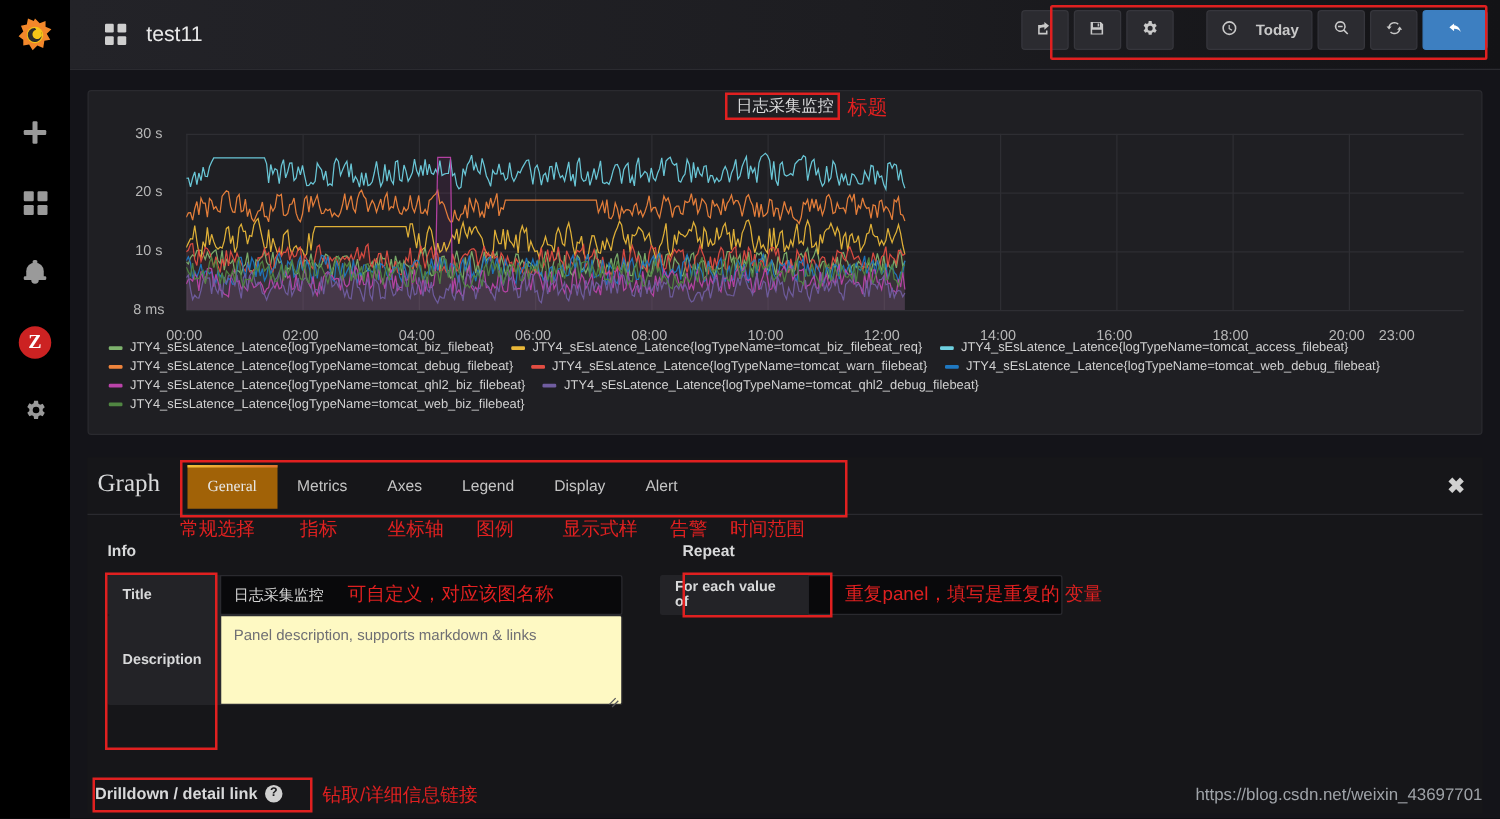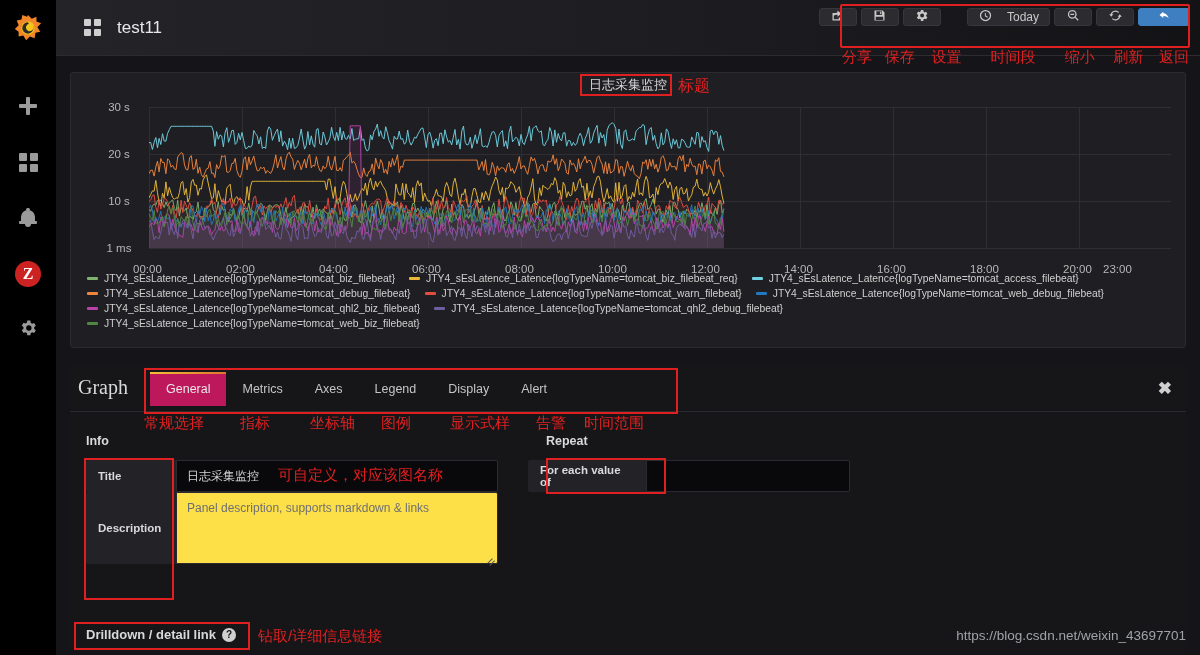--- a/index.html
+++ b/index.html
@@ -51,24 +51,24 @@
     background: linear-gradient(90deg, #232328 0%, #1d1d21 55%, #131316 100%);
     border-bottom: 1px solid #2b2b30;
     display: flex; align-items: center; text-align: right;
   }
   .dash-icon { margin-left: 28px; display: grid; grid-template-columns: 7px 7px; grid-template-rows: 7px 7px; gap: 3px; }
   .dash-icon span { background: #cfcfcf; display: block; border-radius: 1px; }
   .dash-title { margin-left: 16px; color: #e8e8e8; font-size: 17px; }
 
   .toolbar { position: absolute; right: 10px; top: 8px; display: flex; align-items: center; gap: 4px; }
   .tb-btn {
-    height: 18px; min-width: 38px; padding: 0 10px;
+    height: 32px; min-width: 38px; padding: 0 10px;
     background: #2b2b30; border: 1px solid #36363c; border-radius: 3px;
     color: #c9c9c9; font-size: 12px;
-    display: flex; align-items: center; justify-content: center; gap: 14px;
+    display: flex; align-items: center; justify-content: center; gap: 14px; font-weight: bold;
   }
   .tb-btn.back { background: #3d7fc1; border-color: #3d7fc1; color: #fff; min-width: 52px; }
   .tb-gap { width: 18px; }
   .tb-btn svg { width: 15px; height: 15px; fill: currentColor; }
 
   .toolbar-box {
     position: absolute; left: 840px; top: 4px; width: 350px; height: 44px;
     border: 2px solid #e02020; border-radius: 2px; pointer-events: none;
   }
   .tb-labels {
@@ -114,21 +114,21 @@
   }
   .ed-head { position: relative; height: 46px; border-bottom: 1px solid #2a2a2f; }
   .ed-title {
     position: absolute; left: 8px; top: 10px; color: #d8d9da;
     font-size: 20px; font-family: "Liberation Serif", serif;
   }
   .tabs { position: absolute; left: 80px; top: 6px; display: flex; }
   .tab {
     position: relative; padding: 10px 16px; color: #c4c4c4; font-size: 12.5px;
   }
-  .tab.active { background: #be185d; color: #e8e8e8; }
+  .tab.active { background: #a16207; color: #e8e8e8; font-family: Liberation Serif, serif; }
   .tab.active::before {
     content: ""; position: absolute; left: 0; top: 0; width: 100%; height: 2px;
     background: linear-gradient(90deg, #f2c037, #e0752d);
   }
   .tabs-box {
     position: absolute; left: 144px; top: 368px; width: 534px; height: 46px;
     border: 2px solid #e02020; pointer-events: none;
   }
   .tab-annos { position: absolute; left: 144px; top: 414px; width: 540px; color: #e02020; font-size: 15px; }
   .tab-annos span { position: absolute; }
@@ -140,38 +140,38 @@
   .f-label {
     background: #232327; color: #d8d9da; font-size: 11.5px; font-weight: bold;
     display: flex; align-items: center; padding: 0 12px; border-radius: 2px 0 0 2px;
   }
   .f-input {
     background: #09090b; border: 1px solid #2a2a2f; color: #d6d6d6;
     font-size: 12px; display: flex; align-items: center; padding: 0 10px;
     border-radius: 0 2px 2px 0;
   }
   .f-textarea {
-    background: #fde047; border: 1px solid #2a2a2f; color: #6f6f74;
+    background: #fef9c3; border: 1px solid #2a2a2f; color: #6f6f74;
     font-size: 12px; padding: 8px 10px; border-radius: 0 2px 2px 0; position: relative;
   }
   .resize-grip { position: absolute; right: 2px; bottom: 2px; width: 8px; height: 8px; }
   .resize-grip::after {
     content: ""; position: absolute; right: 0; bottom: 0; width: 7px; height: 1px;
     background: #55555a; transform: rotate(-45deg); transform-origin: right bottom;
     box-shadow: 0 -3px 0 #55555a;
   }
   .chk-box {
     width: 14px; height: 14px; border: 1px solid #8a7a3a; border-radius: 2px; background: #09090b;
   }
 
   .red-box { position: absolute; border: 2px solid #e02020; pointer-events: none; }
   .red-anno { position: absolute; color: #e02020; font-size: 15px; white-space: nowrap; }
 
   .drill-label {
-    position: absolute; left: 86px; top: 627px; color: #d8d9da;
+    position: absolute; left: 76px; top: 627px; color: #d8d9da;
     font-size: 13px; font-weight: bold; display: flex; align-items: center; gap: 6px;
   }
   .help-dot {
     width: 14px; height: 14px; border-radius: 50%; background: #d0d0d0; color: #161619;
     font-size: 10px; font-weight: bold; display: flex; align-items: center; justify-content: center;
   }
   .watermark { position: absolute; right: 14px; bottom: 12px; color: #9fa3a8; font-size: 13.5px; }
 </style>
 </head>
 <body>
@@ -277,38 +277,29 @@
       <div class="tb-btn back">
         <span>
           <svg viewBox="0 0 24 24">
               <path d="M10 6L4 11l6 5v-3.2c4 0 6.6 1.2 8.5 4-.8-3.9-3-7.8-8.5-8.6z"></path>
             </svg>
         </span>
       </div>
     </div>
   </div>
   <div class="toolbar-box"></div>
-  <div class="tb-labels">
-    <span style="width:42px">分享</span>
-    <span style="width:44px">保存</span>
-    <span style="width:50px">设置</span>
-    <span style="width:84px">时间段</span>
-    <span style="width:50px">缩小</span>
-    <span style="width:48px">刷新</span>
-    <span style="width:44px">返回</span>
-  </div>
 
   <div class="panel">
     <div class="panel-title">日志采集监控</div>
 
     <div class="plot">
       <div class="ytick" style="top:6px">30 s</div>
       <div class="ytick" style="top:53px">20 s</div>
       <div class="ytick" style="top:100px">10 s</div>
-      <div class="ytick" style="top:147px">1 ms</div>
+      <div class="ytick" style="top:147px">8 ms</div>
 
       <div class="grid-line" style="left:78px;top:12px;width:1022px;height:1px"></div>
       <div class="grid-line" style="left:78px;top:59px;width:1022px;height:1px"></div>
       <div class="grid-line" style="left:78px;top:106px;width:1022px;height:1px"></div>
       <div class="grid-line" style="left:78px;top:153px;width:1022px;height:1px"></div>
       <div class="grid-line" style="left:78px;top:12px;width:1px;height:141px"></div>
       <div class="grid-line" style="left:171px;top:12px;width:1px;height:141px"></div>
       <div class="grid-line" style="left:264px;top:12px;width:1px;height:141px"></div>
       <div class="grid-line" style="left:357px;top:12px;width:1px;height:141px"></div>
       <div class="grid-line" style="left:450px;top:12px;width:1px;height:141px"></div>
@@ -440,20 +431,21 @@
   </div>
 
 
   <div class="red-box" style="left:84px;top:458px;width:90px;height:142px"></div>
 
   <div class="form-row" style="left:528px;top:460px">
     <span class="f-label" style="width:118px;height:32px">For each value of</span>
     <span class="f-input" style="width:204px;height:32px"></span>
   </div>
   <div class="red-box" style="left:546px;top:458px;width:120px;height:36px"></div>
+  <span class="red-anno" style="left:676px;top:466px">重复panel，填写是重复的 变量</span>
 
   <div class="drill-label">
     <span>Drilldown / detail link</span>
     <span class="help-dot">?</span>
   </div>
   <div class="red-box" style="left:74px;top:622px;width:176px;height:28px"></div>
   <span class="red-anno" style="left:258px;top:627px">钻取/详细信息链接</span>
 
   <span class="watermark">https://blog.csdn.net/weixin_43697701</span>
 </div>

